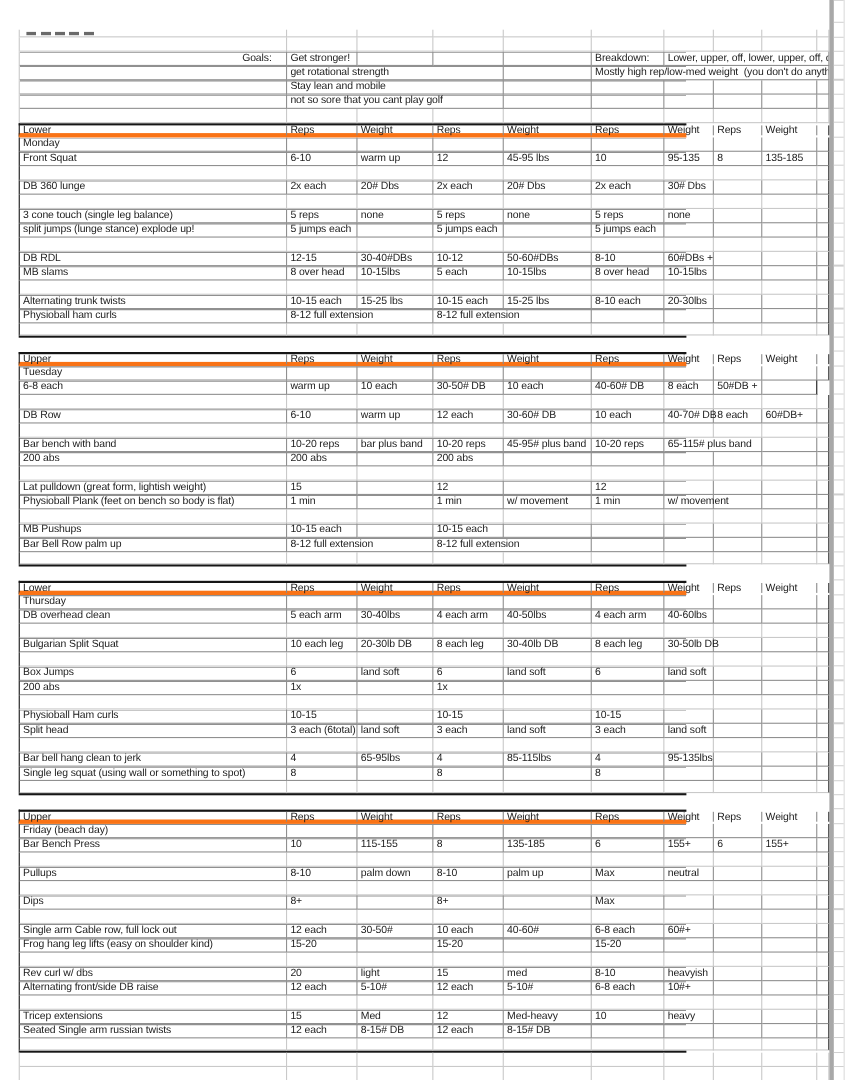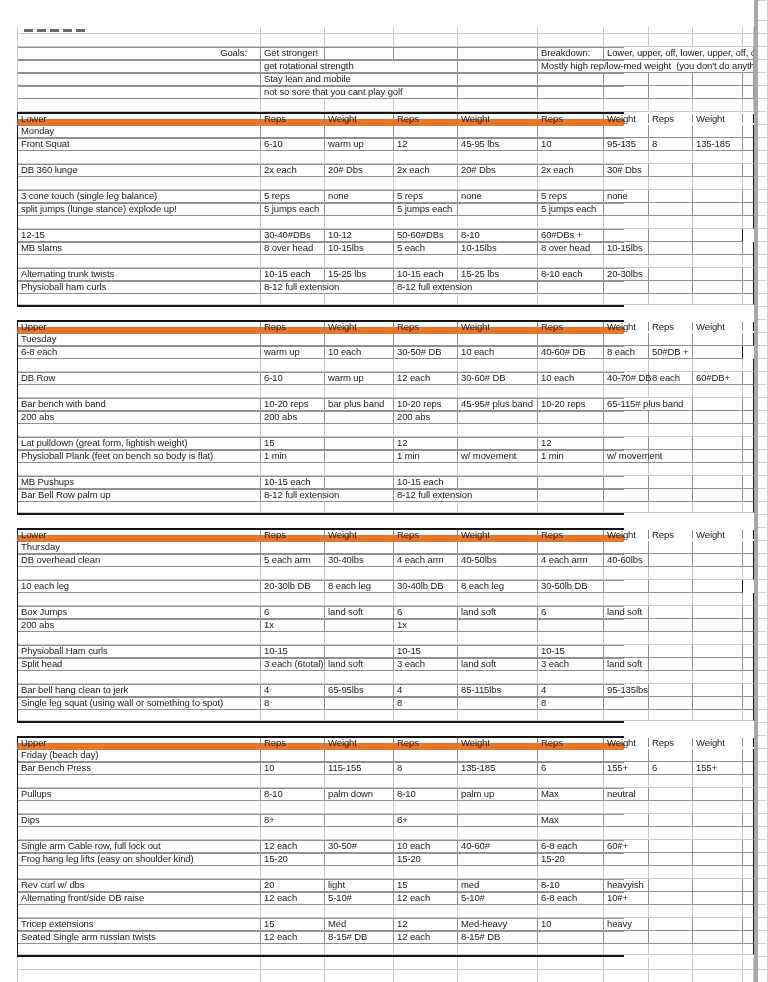--- a/index.html
+++ b/index.html
@@ -17,21 +17,21 @@
   .filled{box-shadow:inset 0 1px #909090;}
   .filled .c{border-color:#909090;}
   .partial{height:7px;}
   .partial .c{border-bottom:1px solid #c9c9c9;overflow:hidden;}
   .smudge{display:block;margin:2px 0 0 3px;width:62px;height:3px;
           background:repeating-linear-gradient(90deg,#6a6a6a 0 9px,transparent 9px 13px);}
   .sect .row{border-left:1px solid #161616;}
   .sect .c:last-child{border-right:1px solid #161616;}
   .sect{border-bottom:2px solid #161616;}
   .sect .row:last-child{height:11px;}
-  .hdr{border-top:2px solid #161616;border-bottom:6px solid #f97316;height:13px;box-sizing:border-box;}
+  .hdr{border-top:2px solid #161616;border-bottom:4px solid #f97316;height:13px;box-sizing:border-box;}
   .hdr .c{border-bottom:none;border-right:1px solid #8a8a8a;line-height:8px;padding-top:1px;}
   .spacer{height:13px;}
   .pagebar{position:absolute;left:754px;top:0;width:4px;height:982px;background:#a8a8a8;}
   .sliver{position:absolute;left:758px;top:0;width:9px;height:982px;border-right:1px solid #cfcfcf;
           background:repeating-linear-gradient(to bottom,transparent 0 12px,#cfcfcf 12px 13px);
           background-position:0 8px;}
 </style>
 </head>
 <body>
 
@@ -222,20 +222,21 @@
             <div class="c"></div>
             <div class="c"></div>
             <div class="c"></div>
             <div class="c"></div>
             <div class="c"></div>
             <div class="c"></div>
             <div class="c"></div>
             <div class="c"></div>
           </div>
           <div class="row filled">
+            <div class="c label">DB RDL</div>
             <div class="c">12-15</div>
             <div class="c">30-40#DBs</div>
             <div class="c">10-12</div>
             <div class="c">50-60#DBs</div>
             <div class="c">8-10</div>
             <div class="c">60#DBs +</div>
             <div class="c"></div>
             <div class="c"></div>
             <div class="c"></div>
           </div>
@@ -521,20 +522,21 @@
             <div class="c"></div>
             <div class="c"></div>
             <div class="c"></div>
             <div class="c"></div>
             <div class="c"></div>
             <div class="c"></div>
             <div class="c"></div>
             <div class="c"></div>
           </div>
           <div class="row filled">
+            <div class="c label">Bulgarian Split Squat</div>
             <div class="c">10 each leg</div>
             <div class="c">20-30lb DB</div>
             <div class="c">8 each leg</div>
             <div class="c">30-40lb DB</div>
             <div class="c">8 each leg</div>
             <div class="c">30-50lb DB</div>
             <div class="c"></div>
             <div class="c"></div>
             <div class="c"></div>
           </div>

